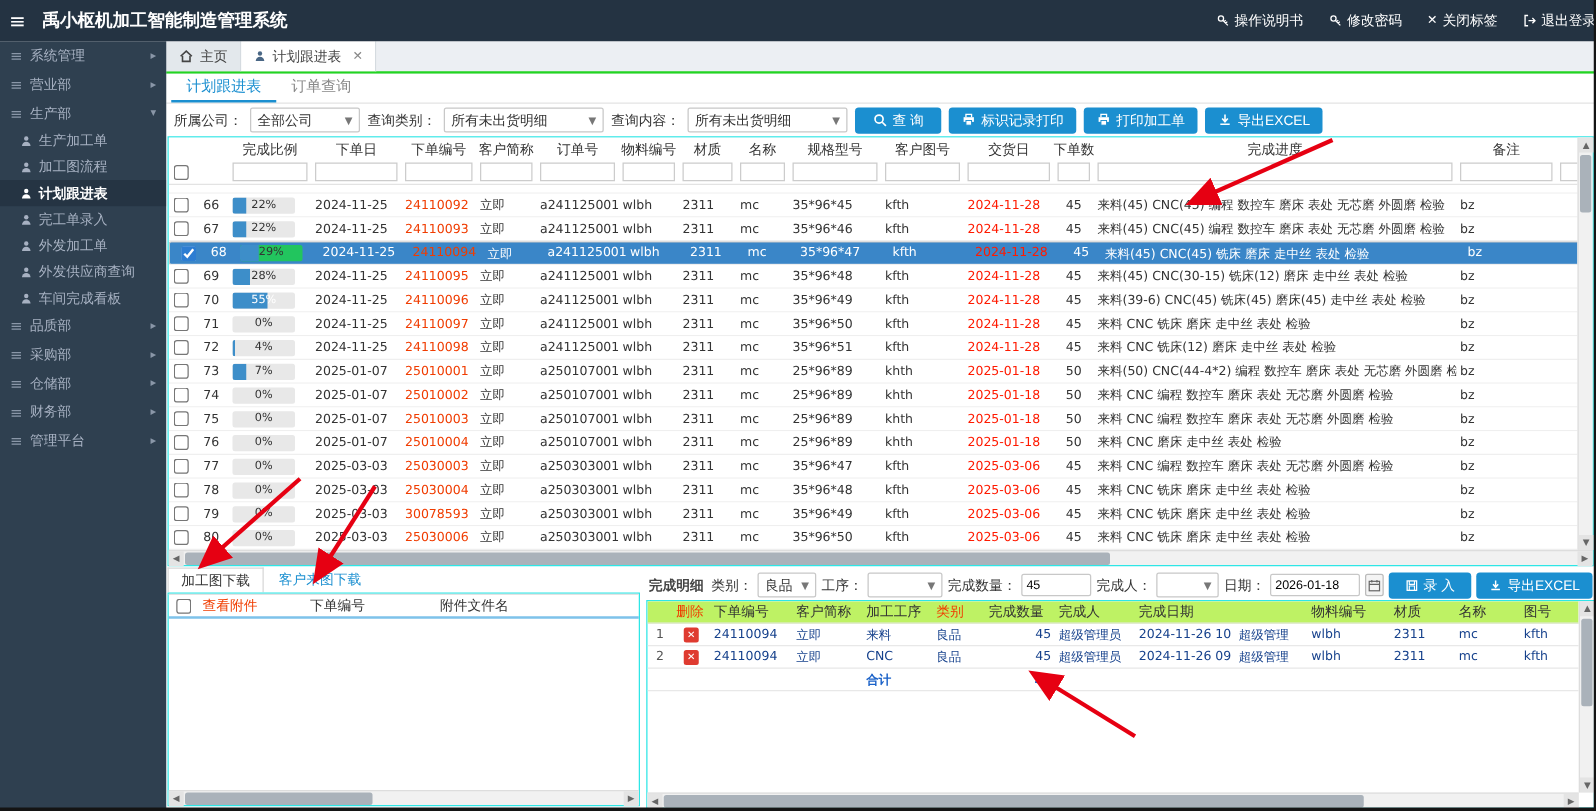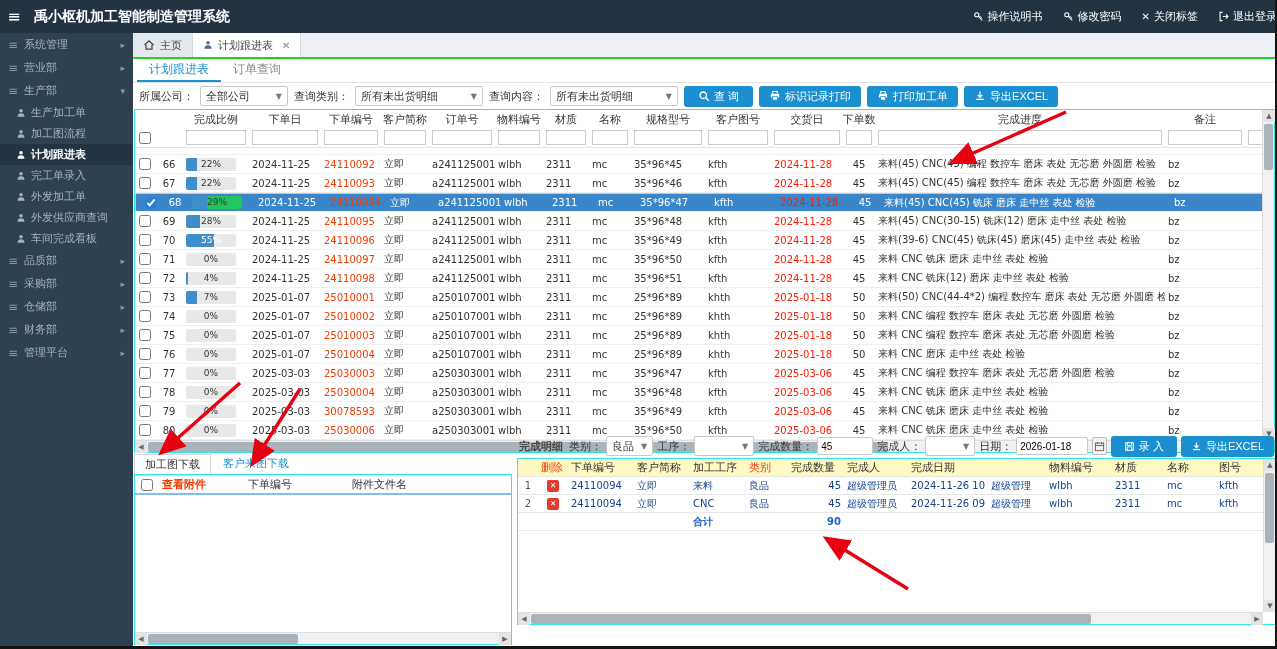--- a/index.html
+++ b/index.html
@@ -68,31 +68,31 @@
 .dl-tabs{height:20px;display:flex;align-items:flex-end;gap:2px}
 .dl-tab{padding:0 10px;height:20px;line-height:19px;cursor:pointer}
 .dl-tab.on{border:1px solid #d8d8d8;border-bottom:none;background:#fff;color:#333}
 .dl-tab.off{color:var(--blue,#1b8fd0)}
 .dl-box{position:absolute;left:0;top:20px;right:0;bottom:0;border:1px solid var(--cyan,#2ee6e6);background:#fff}
 .dl-btns{height:28px;display:flex;align-items:center;gap:6px;padding:0 4px}
 .dl-head{display:flex;height:20px;border-top:1px solid #e2e2e2;border-bottom:2px solid #7ec2ea;align-items:center}
 .dl-head .c{font-size:11px}
 .dl-hscroll{position:absolute;left:0;right:0;bottom:0;height:12px;background:#f1f1f1;border-top:1px solid #ddd;display:flex;align-items:center}
 
-.dpanel{position:absolute;left:384px;top:401px;width:759px;height:191px}
+.dpanel{position:absolute;left:384px;top:423px;width:759px;height:191px}
 .d-form{height:24px;display:flex;align-items:center;gap:4px;padding:0 2px;white-space:nowrap}
 .d-form .lbl{color:#333}
 .d-title{font-weight:bold;color:#444;margin-right:2px}
 .tin{height:18px;border:1px solid #c8c8c8;border-radius:2px;font-size:10px;padding:0 3px}
 .calbtn{width:20px;height:18px;border:1px solid #bbb;background:#f4f4f4;border-radius:2px;display:inline-flex;align-items:center;justify-content:center;cursor:pointer}
 .d-box{position:absolute;left:0;top:24px;right:0;bottom:0;border:1px solid var(--cyan,#2ee6e6);background:#fff}
 .d-view{position:absolute;left:0;top:0;right:12px;bottom:12px;overflow:hidden}
 .d-row{display:flex;height:18px;border-bottom:1px solid #e8e8e8;align-items:center}
 .d-row .c{color:#16418c}
-.d-row.hdr{background:#fef9c3}
+.d-row.hdr{background:#bef264}
 .d-row.hdr .c{color:#333;font-size:11px}
 .d-row .c.rt{justify-content:flex-end}
 .d-row .c.bold{font-weight:bold;color:#1b62c8}
 .delbox{width:12px;height:12px;background:#df3b30;border-radius:2px;color:#fff;font-size:8px;line-height:12px;text-align:center;margin:0 auto}
 .d-vscroll{position:absolute;right:0;top:0;width:12px;bottom:12px;background:#f1f1f1;border-left:1px solid #ddd}
 .d-hscroll{position:absolute;left:0;right:12px;bottom:0;height:12px;background:#f1f1f1;border-top:1px solid #ddd;display:flex;align-items:center}
 
 .annot{position:absolute;left:0;top:0;z-index:60;pointer-events:none}
 .edge-b{position:absolute;left:0;bottom:0;width:1277px;height:3px;background:#141414;z-index:55}
 .edge-r{position:absolute;right:0;top:0;width:2px;height:649px;background:#141414;z-index:55}
@@ -782,21 +782,21 @@
     <div class="dlpanel">
       <div class="dl-tabs">
           <div class="dl-tab on">加工图下载</div>
           <div class="dl-tab off">客户来图下载</div>
         </div>
       <div class="dl-box">
         <div class="dl-head">
             <div class="c ctr" style="width:24px">
               <input type="checkbox" style="">
             </div>
-            <div class="c red" style="width:86px;font-weight:bold">查看附件</div>
+            <div class="c red" style="width:86px;font-weight:normal">查看附件</div>
             <div class="c" style="width:104px;font-weight:normal">下单编号</div>
             <div class="c" style="width:150px;font-weight:normal">附件文件名</div>
           </div>
         <div style="height:114px"></div>
         <div class="dl-hscroll">
           <div class="sbtn">◀</div>
           <div class="thumbh" style="width:150px"></div>
           <div class="sbtn" style="margin-left:auto">▶</div>
         </div>
       </div>

